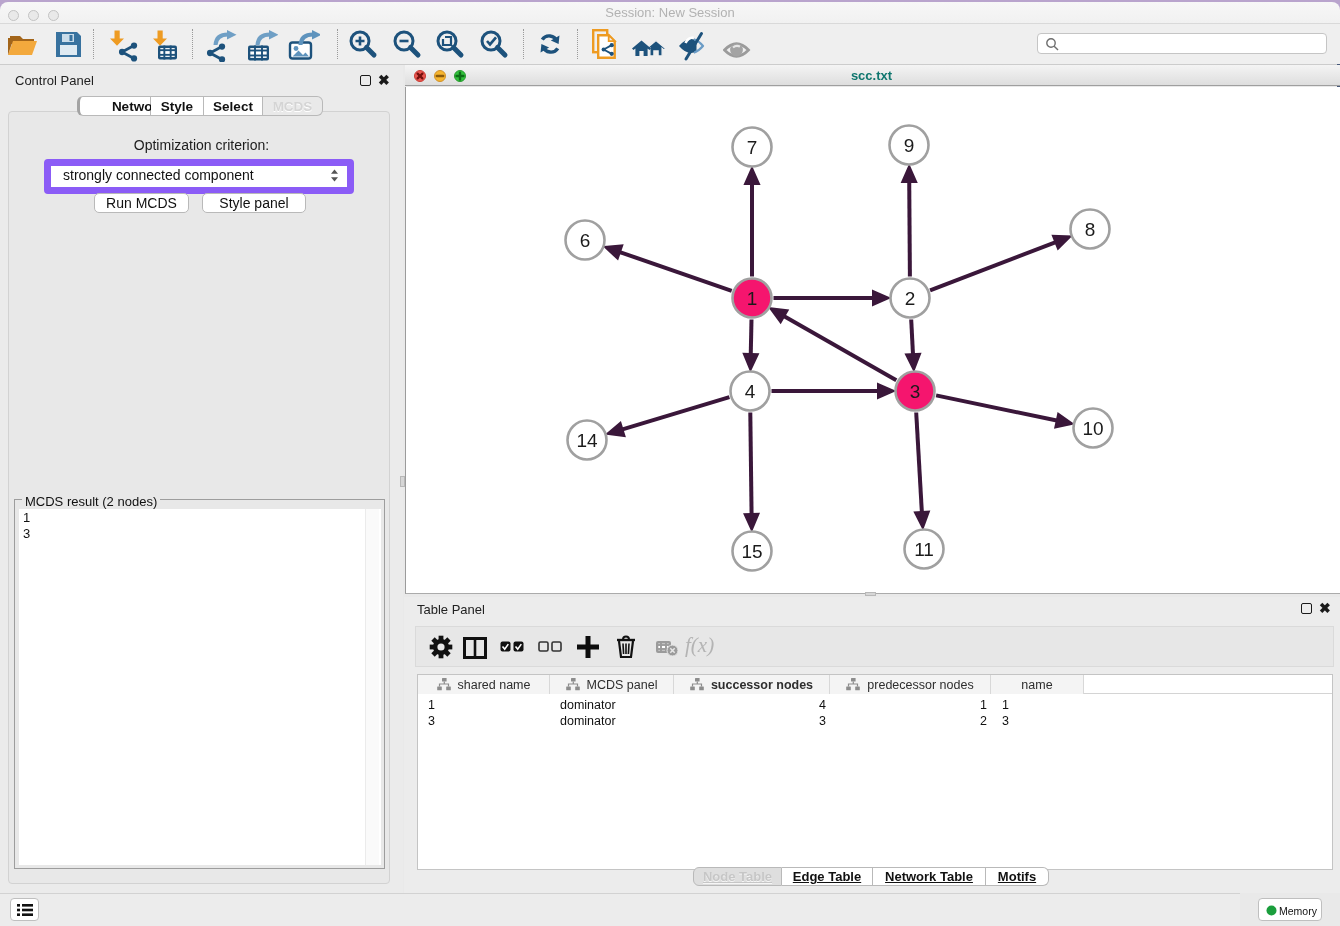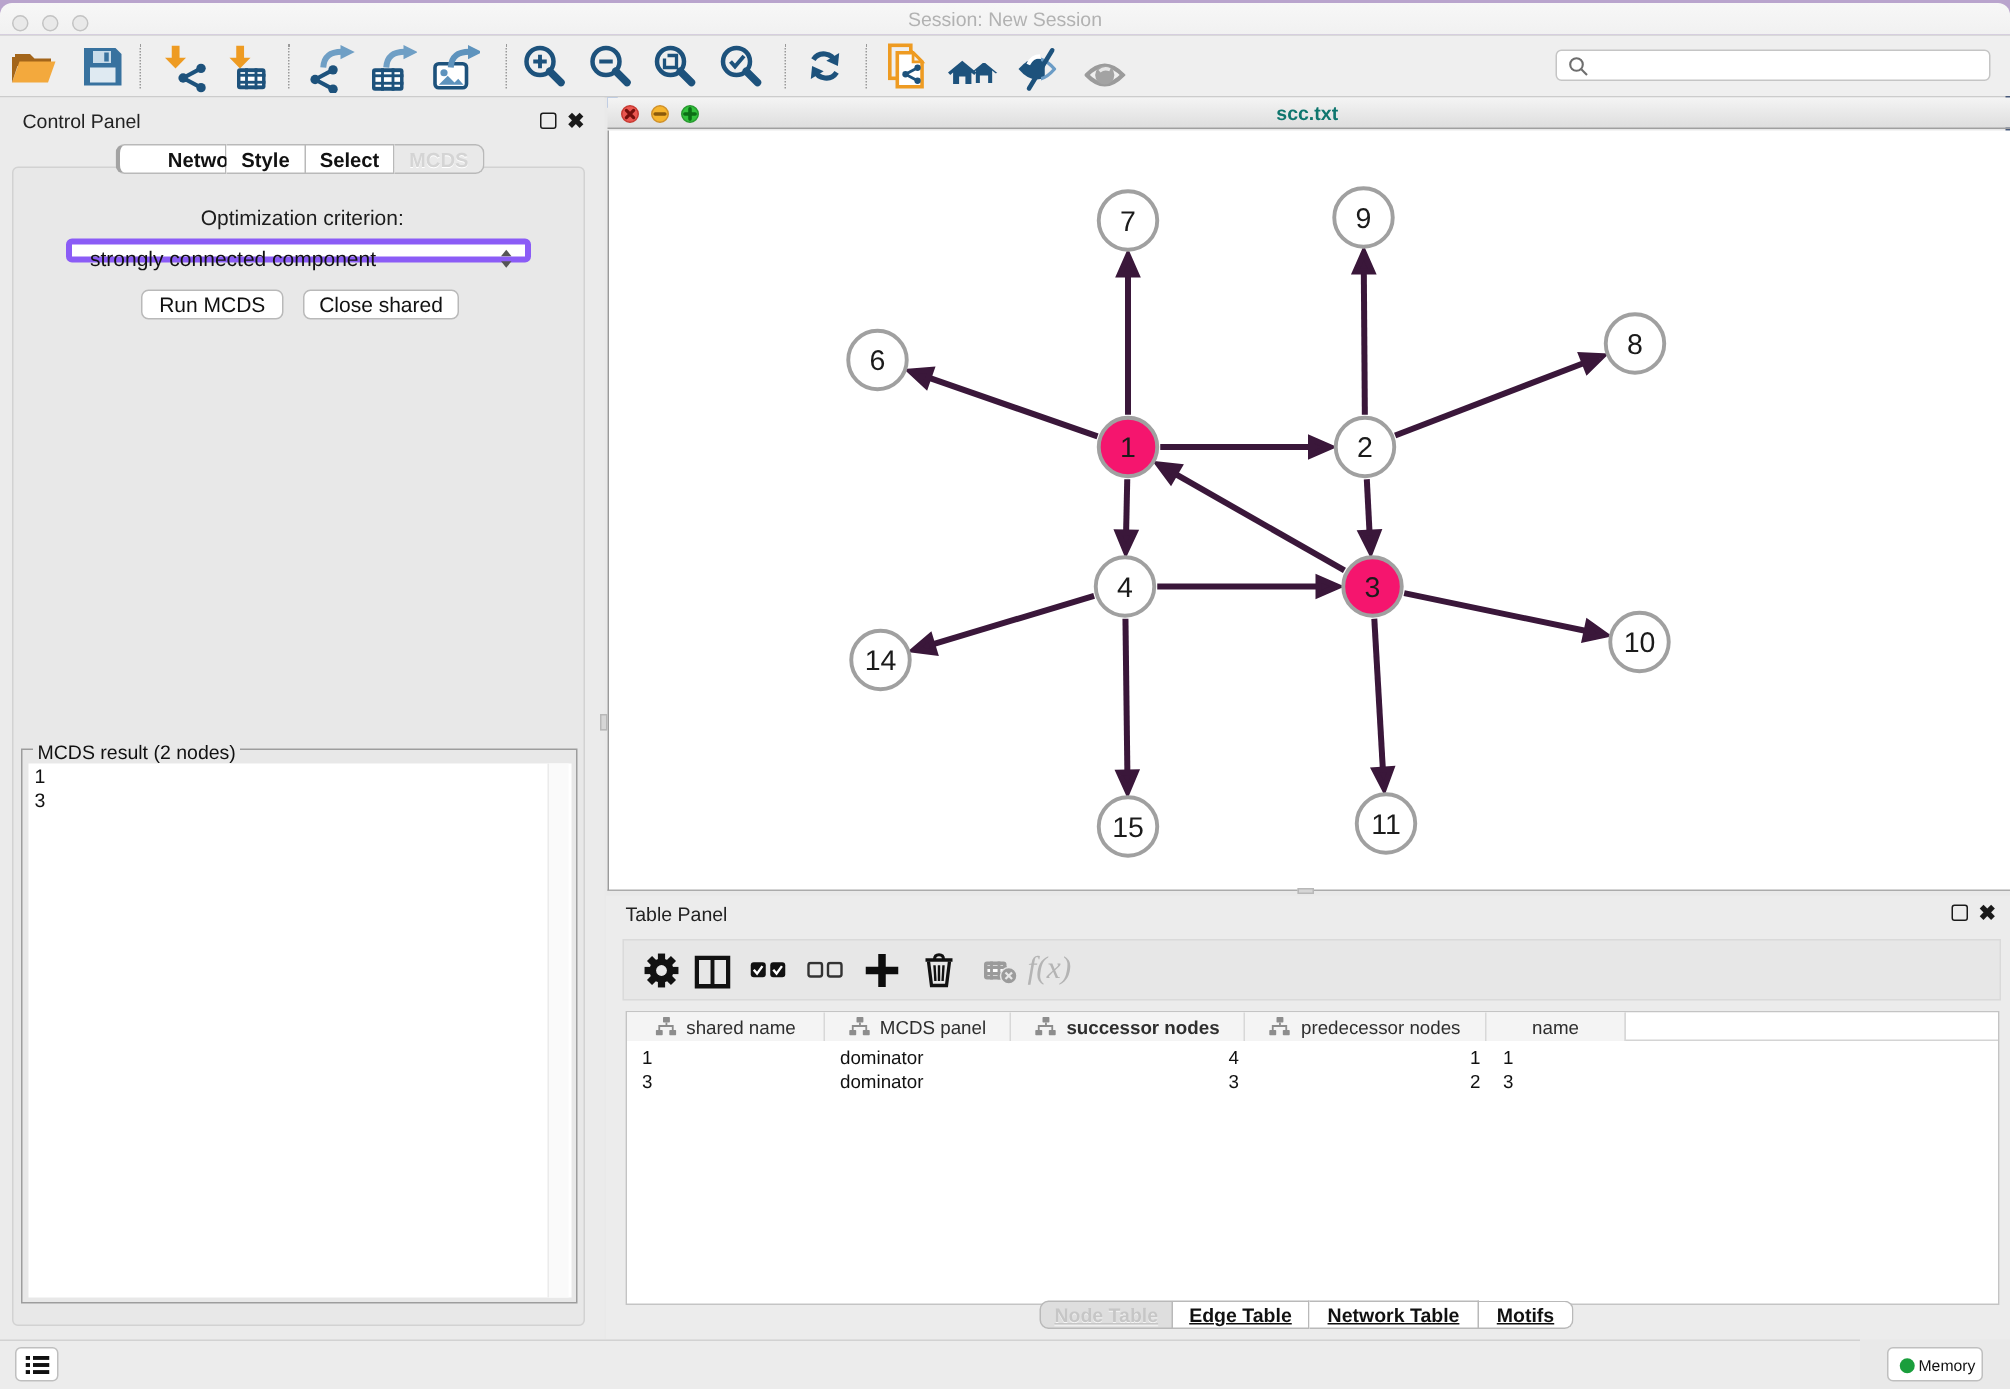--- a/index.html
+++ b/index.html
@@ -35,22 +35,22 @@
 #cp-group { left:8px; top:46px; width:382px; height:773px; background:#e8e8e8;
   border:1px solid #d2d2d2; border-radius:4px; }
 .tabs-top { position:absolute; left:77px; top:31px; height:20px; display:flex; font-size:13.5px; font-weight:bold; }
 .tab { background:#fff; border:1px solid #b9b9b9; border-left:none; color:#111;
   display:flex; align-items:center; justify-content:center; }
 .tab.first { border-left:3px solid #a3a3a3; border-radius:6px 0 0 6px;padding-left:47px; }
 .tab.sel { background:#e9e9e9; border-radius:0 6px 6px 0; color:#d4d4d4;
   text-shadow:0 1px 0 #ffffff; }
 
 #optlabel { left:0px; top:72px; width:403px; text-align:center; font-size:14px; color:#1c1c1c; }
-#dropdown { left:44px; top:94px; width:310px; height:16px; background:#ffffff;
-  border:4px solid #8b5cf6; border-radius:4px; font-size:14px; color:#111;
+#dropdown { left:44px; top:94px; width:310px; height:35px; background:#ffffff;
+  border:7px solid #8b5cf6; border-radius:4px; font-size:14px; color:#111;
   line-height:18px; padding-left:12px; }
 .btn { position:absolute; height:20px; background:#ffffff; border:1px solid #b9b9b9;
   border-radius:5px; font-size:14px; color:#111; text-align:center; line-height:18px; }
 
 #fieldset { left:14px; top:434px; width:371px; height:370px; border:1px solid #9d9d9d; }
 #fieldset-label { left:22px; top:429px; font-size:13px; color:#111; background:#e8e8e8; padding:0 3px; }
 #resultarea { left:19px; top:444px; width:362px; height:356px; background:#fff; font-size:13px; color:#111; }
 #resultarea .txt { position:absolute; left:4px; top:1px; line-height:16px; }
 #result-scroll { left:346px; top:0px; width:14px; height:356px; background:#fafafa; border-left:1px solid #ebebeb; }
 
@@ -263,21 +263,21 @@
       <div class="tab" style="width:53px">Style</div>
       <div class="tab" style="width:59px">Select</div>
       <div class="tab sel" style="width:60px">MCDS</div>
   </div>
   <div class="abs" id="optlabel">Optimization criterion:</div>
   <div class="abs" id="dropdown">strongly connected component<svg style="position:absolute;right:8px;top:3px" width="9" height="13" viewBox="0 0 9 13">
         <path d="M4.5 0.5 L8 4.8 H1 z" fill="#555"></path>
         <path d="M4.5 12.5 L8 8.2 H1 z" fill="#555"></path>
       </svg></div>
   <div class="btn" style="left:94px; top:128px; width:95px;">Run MCDS</div>
-  <div class="btn" style="left:202px; top:128px; width:104px;">Close shared</div>
+  <div class="btn" style="left:202px; top:128px; width:104px;">Style panel</div>
   <div class="abs" id="fieldset"></div>
   <div class="abs" id="fieldset-label">MCDS result (2 nodes)</div>
   <div class="abs" id="resultarea">
       <div class="txt">1<br>3</div>
     <div class="abs" id="result-scroll"></div>
   </div>
 </div>
 
 <div class="abs" id="netwin">
   <svg class="abs" style="left:0px;top:0px" width="8" height="8">

